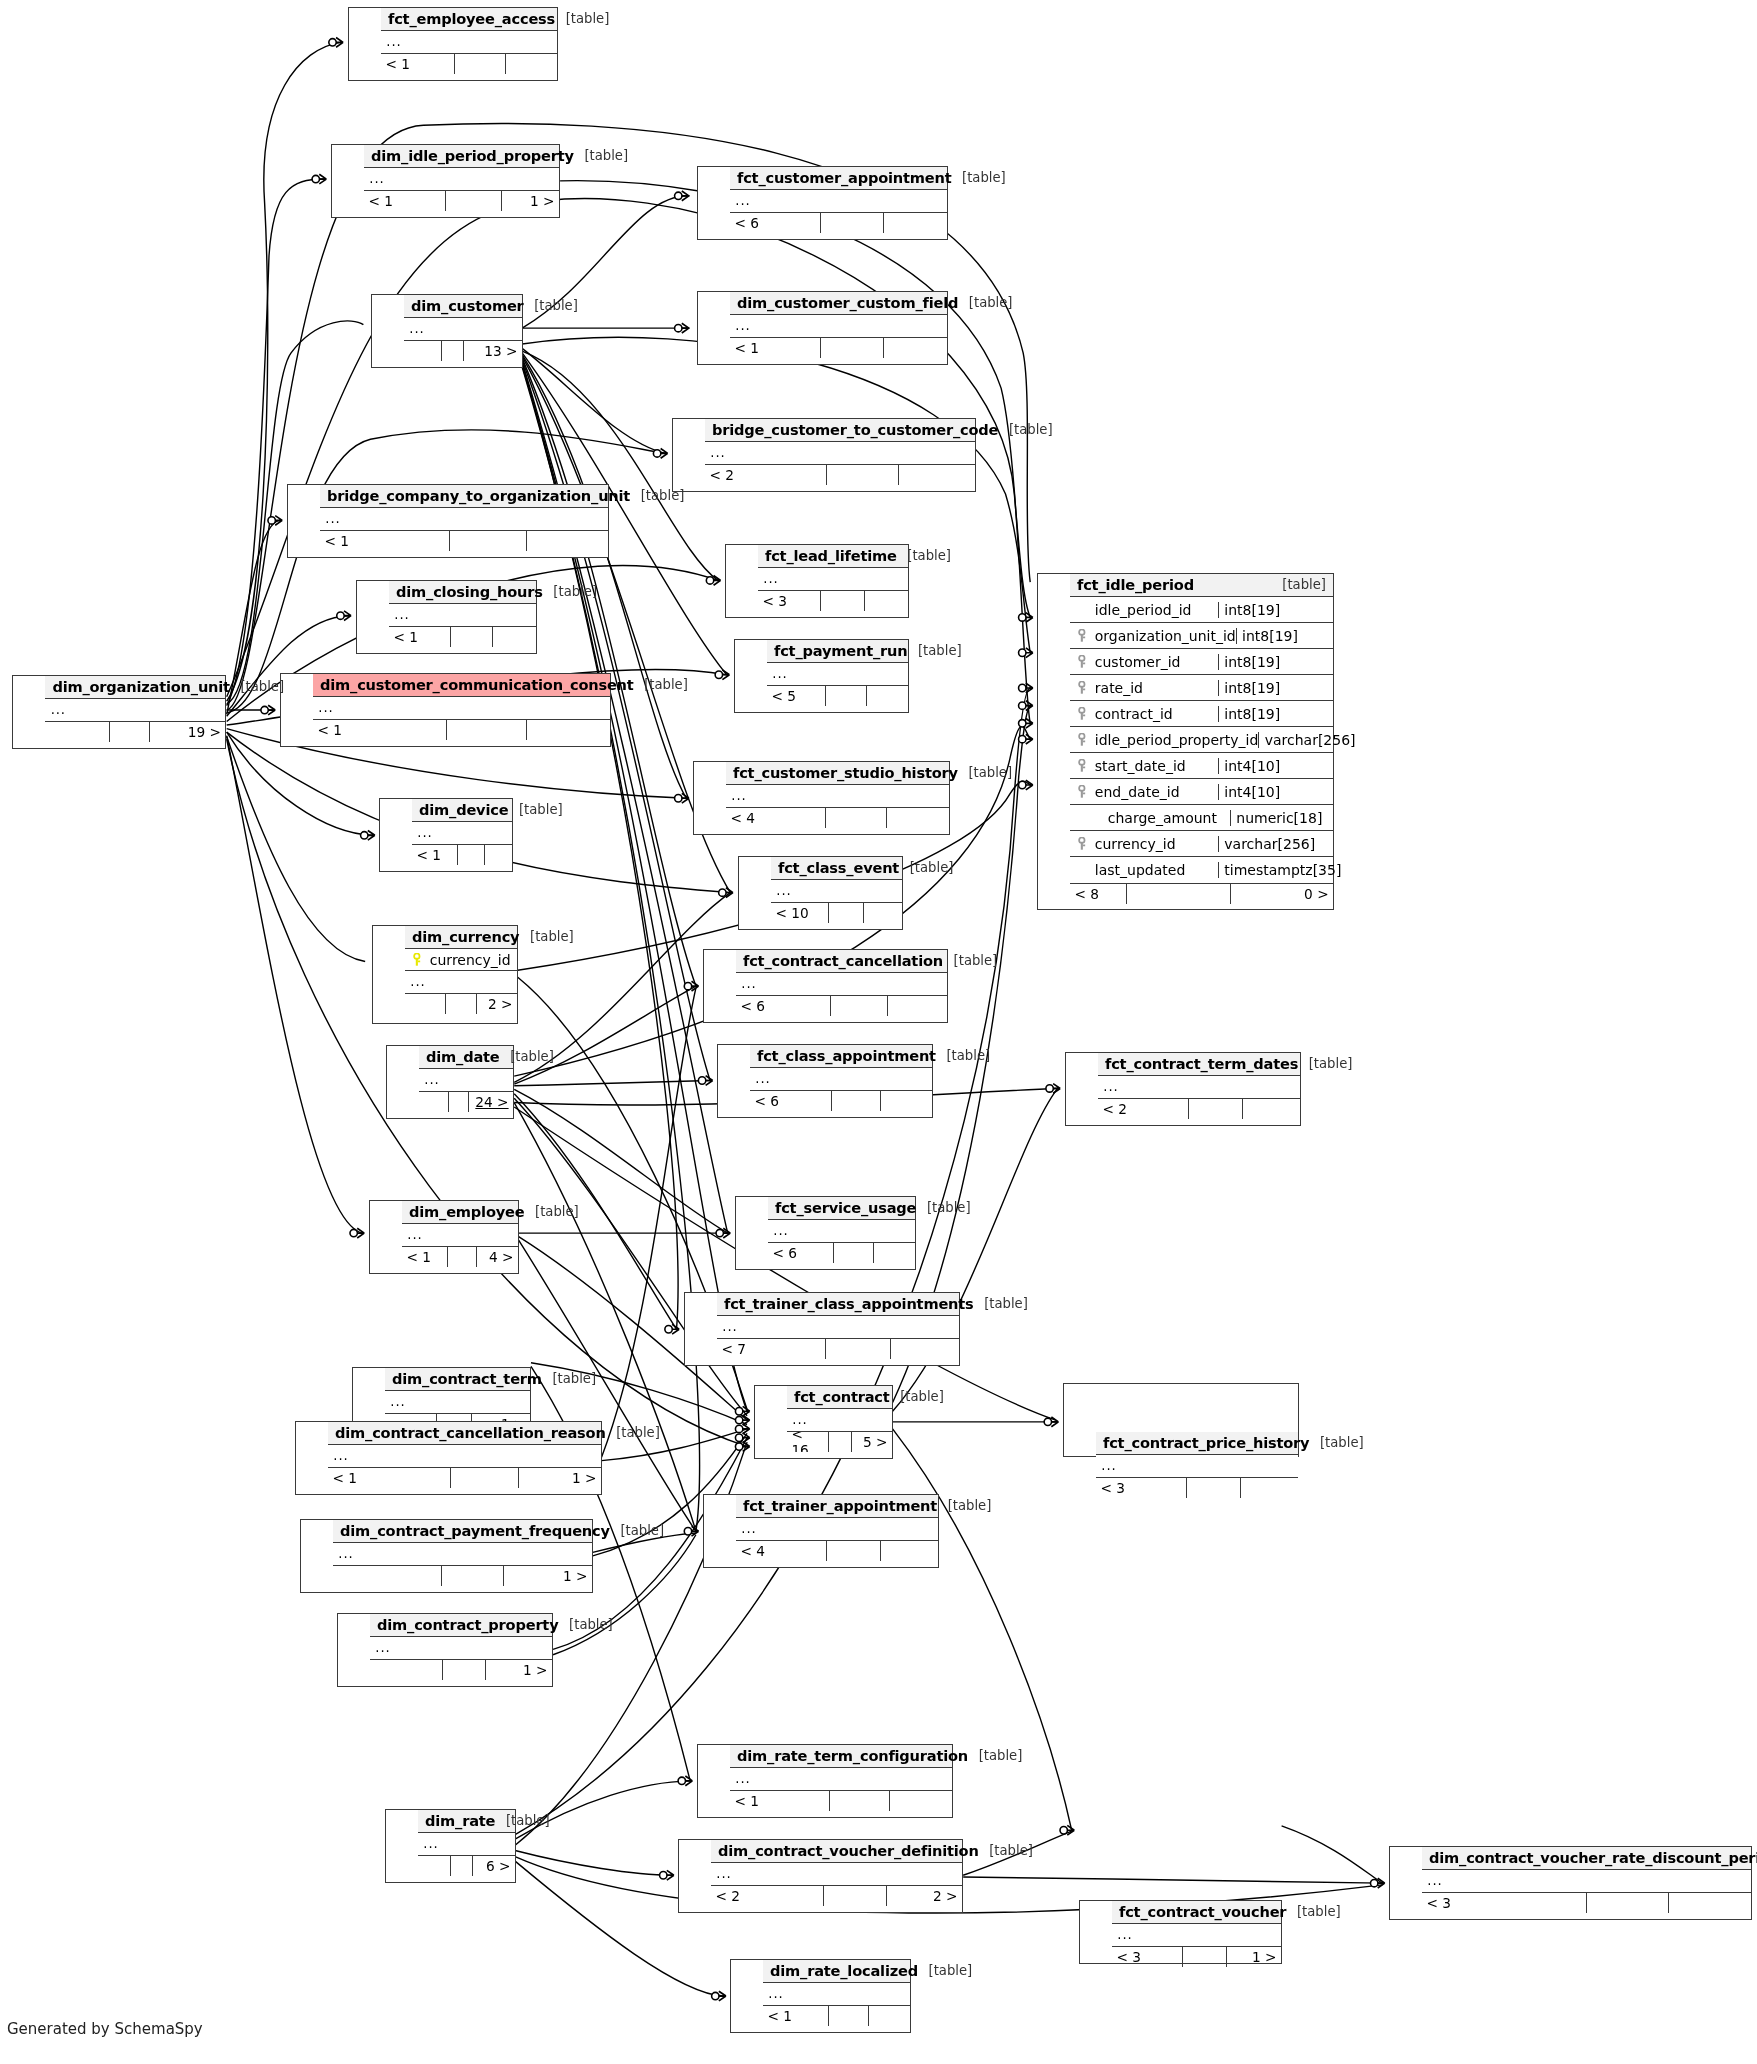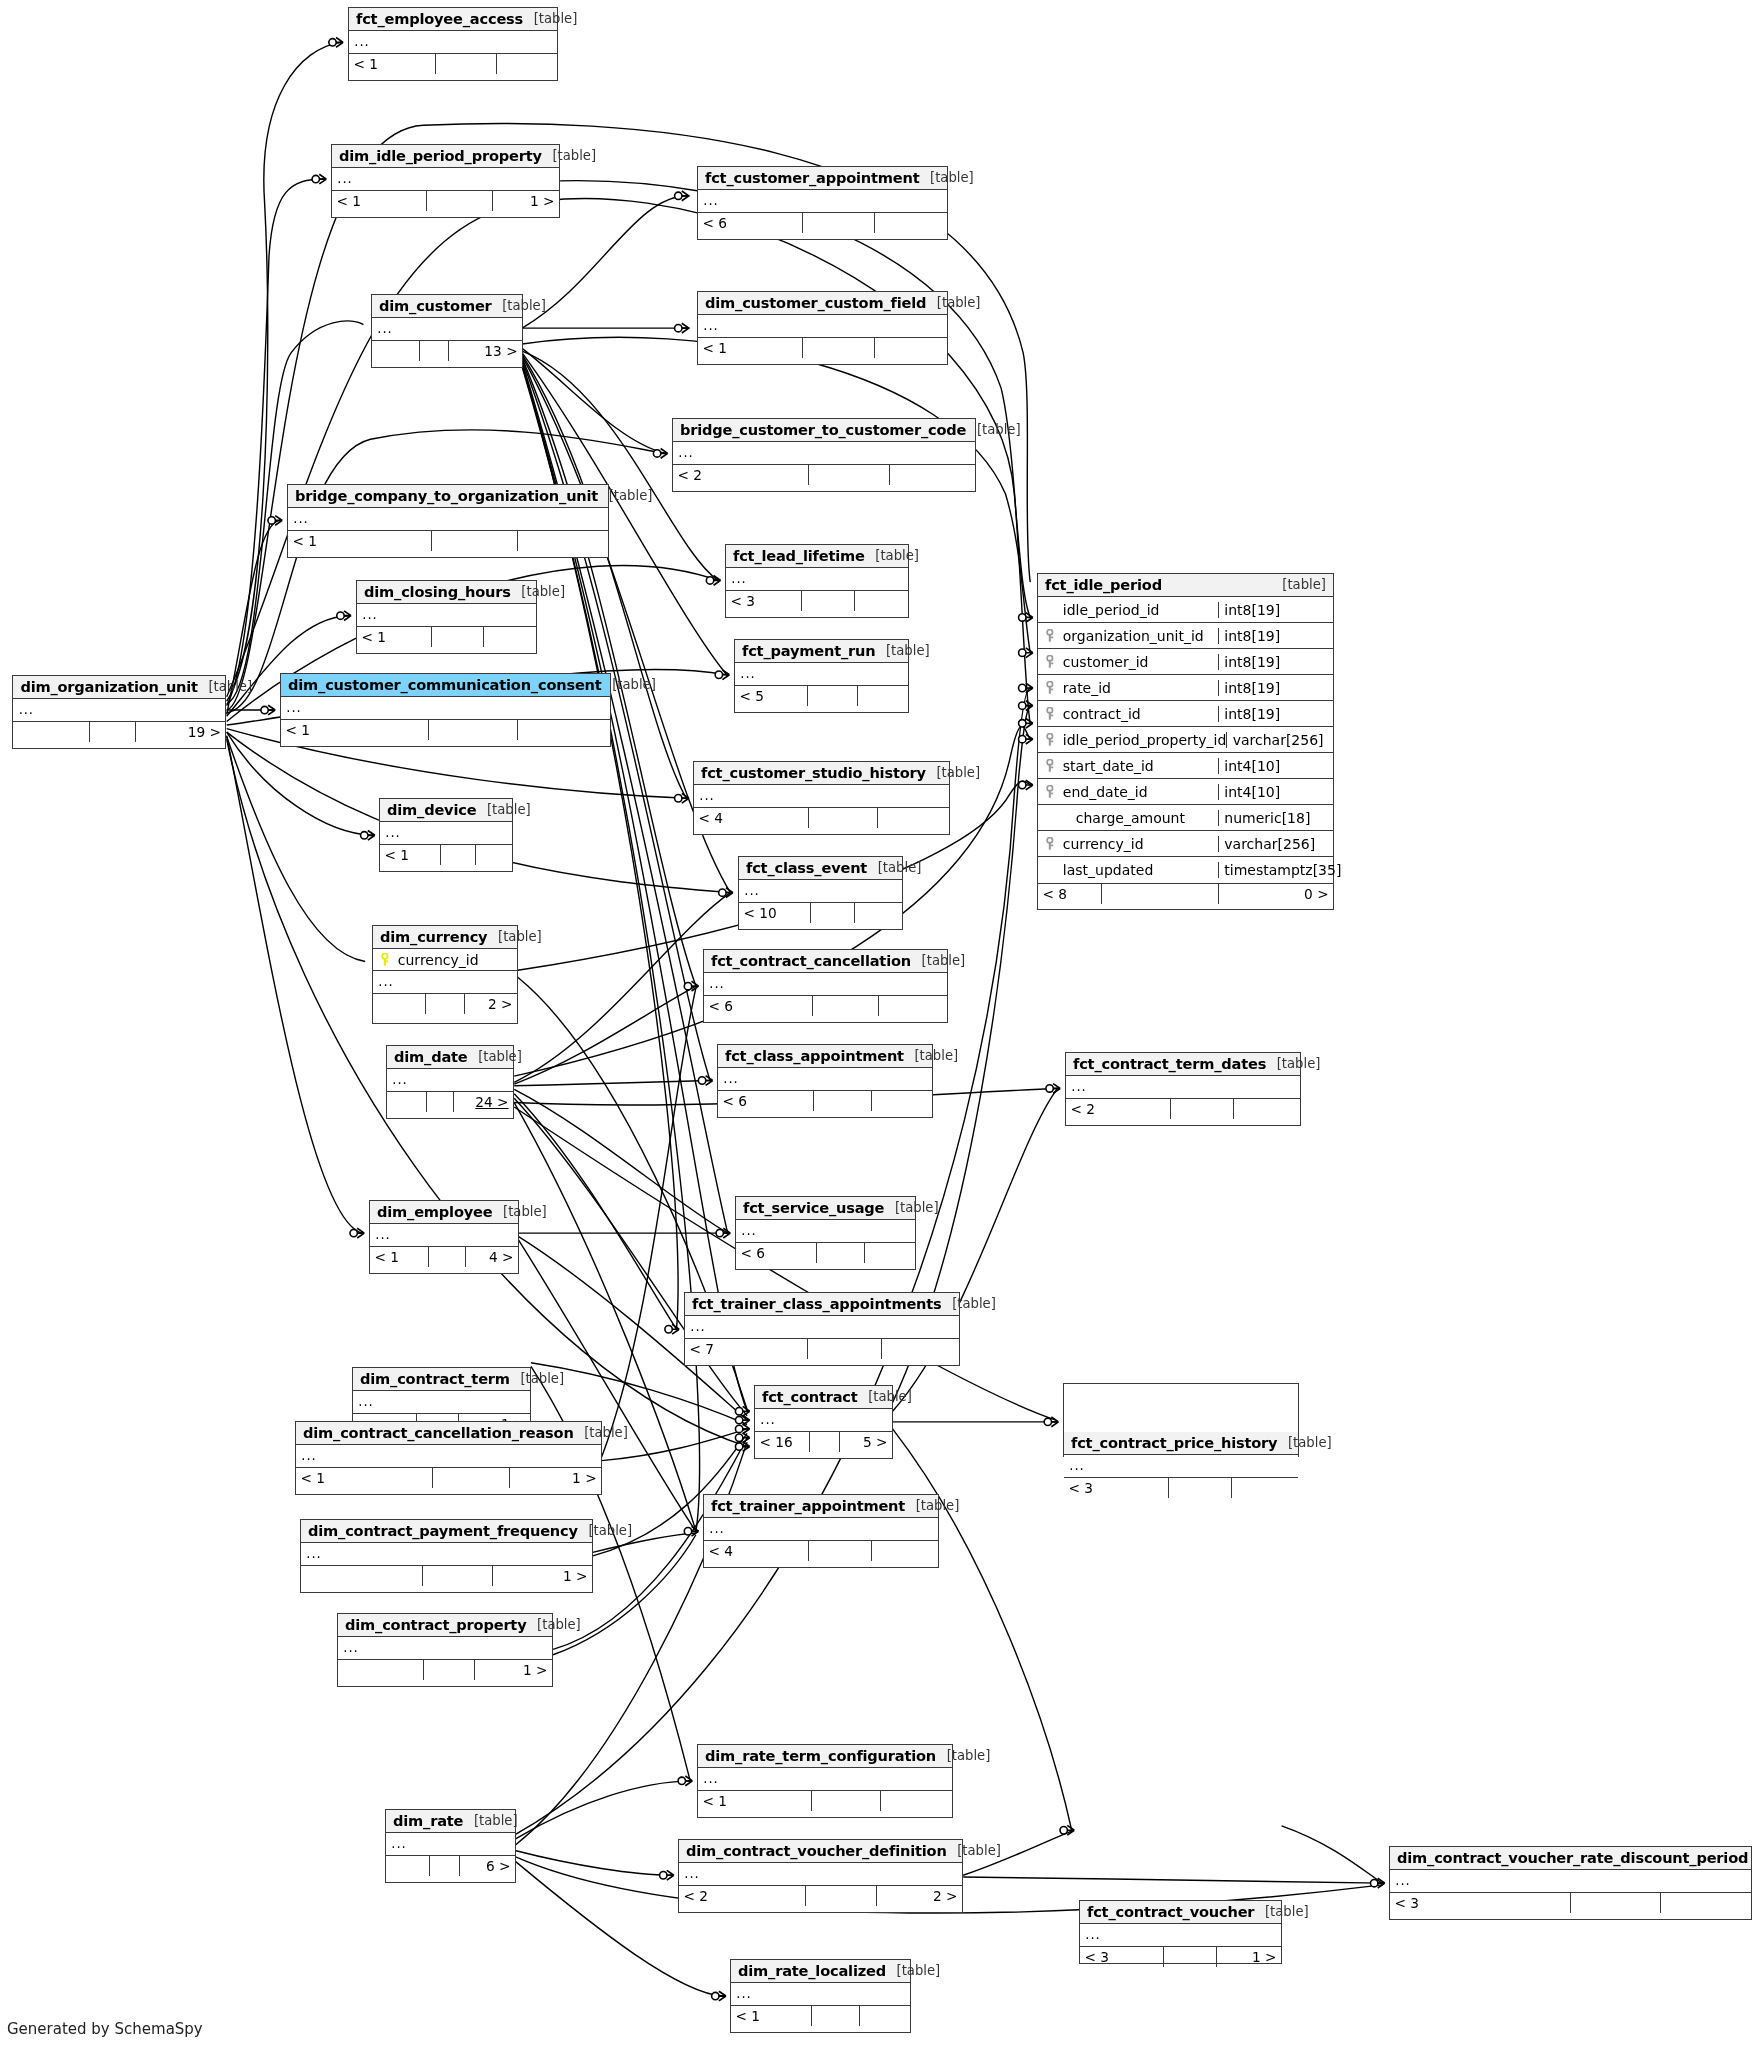--- a/index.html
+++ b/index.html
@@ -26,20 +26,21 @@
     height: 2064px;
     pointer-events: none;
   }
   .tbl {
     position: absolute;
     border: 1.8px solid #3a3a3a;
     background: #ffffff;
     box-sizing: border-box;
     font-size: 14.6px;
     z-index: 5;
+    padding-left: 32px;
   }
   .tbl .hdr {
     background: #f2f2f2;
     border-bottom: 1.8px solid #3a3a3a;
     display: flex;
     align-items: center;
     justify-content: space-between;
     padding: 1.8px 7px 2.6px 7px;
     white-space: nowrap;
     height: 23px;
@@ -510,21 +511,21 @@
             <span class="ellipsis">...</span>
           </div>
         </div>
         <div class="foot" style="border-top-color: rgb(58, 58, 58);">
           <div class="fc left" style="border-right-color: rgb(58, 58, 58); width: 42%;">&lt; 5</div>
           <div class="fc left" style="border-right-color: rgb(58, 58, 58); width: 29%;"></div>
           <div class="fc left" style="border-right-color: rgb(58, 58, 58); width: 29%;"></div>
         </div>
       </div>
       <div class="tbl" style="left: 280px; top: 673px; width: 331px; height: 74px; border-color: rgb(58, 58, 58);">
-        <div class="hdr" style="background: #7dd3fc; border-bottom-color: rgb(58, 58, 58);">
+        <div class="hdr" style="background: #fca5a5; border-bottom-color: rgb(58, 58, 58);">
           <span class="tname">dim_customer_communication_consent</span>
           <span class="ttype">[table]</span>
         </div>
         <div class="body">
           <div class="colrow" style="border-bottom-color: rgb(58, 58, 58);">
             <span class="ellipsis">...</span>
           </div>
         </div>
         <div class="foot" style="border-top-color: rgb(58, 58, 58);">
           <div class="fc left" style="border-right-color: rgb(58, 58, 58); width: 45%;">&lt; 1</div>

